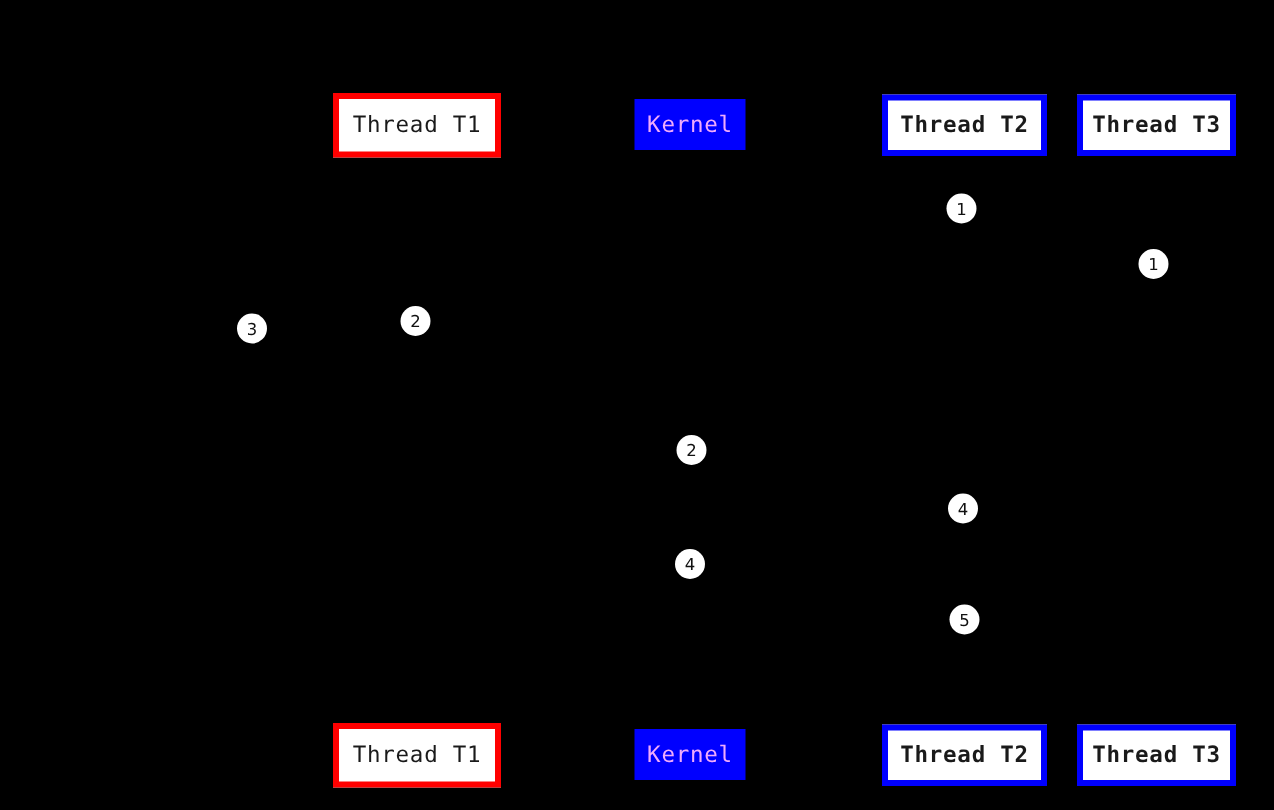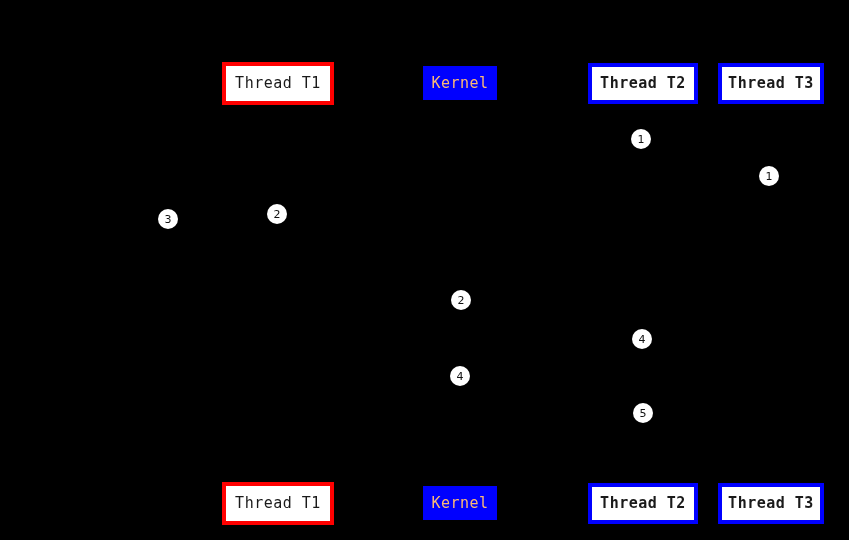--- a/index.html
+++ b/index.html
@@ -42,21 +42,21 @@
   }
   .node.red {
     border: 4px solid #ff0000;
   }
   .node.blue {
     border: 4px solid #0000ff;
     font-weight: bold;
   }
   .node.filled {
     background: #0000ff;
-    color: #fdba74;
+    color: #f0abfc;
     border: 0;
   }
 
   
   .marker {
     position: absolute;
     width: 20px;
     height: 20px;
     border-radius: 50%;
     background: #ffffff;

